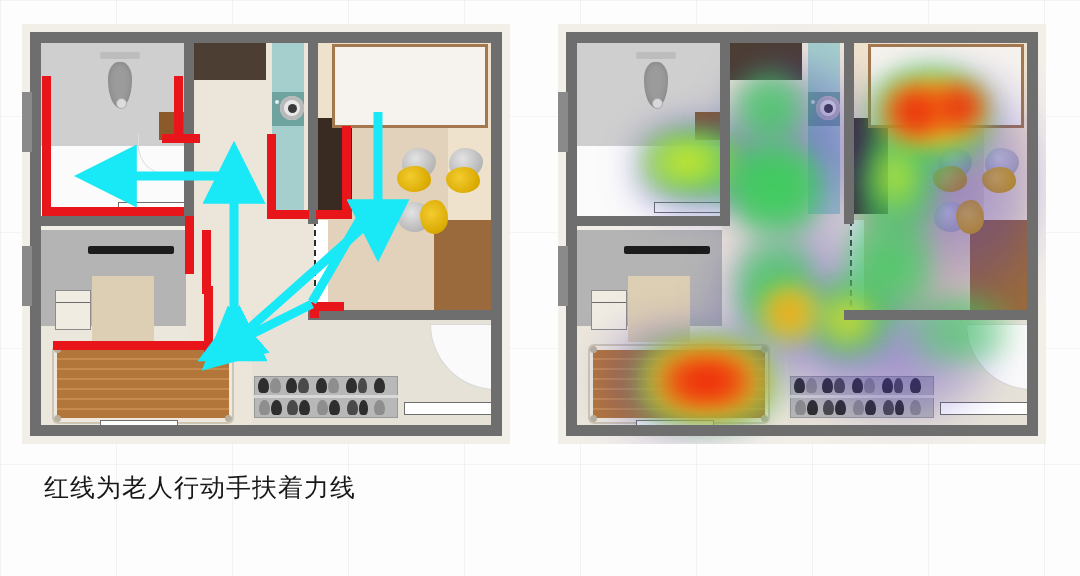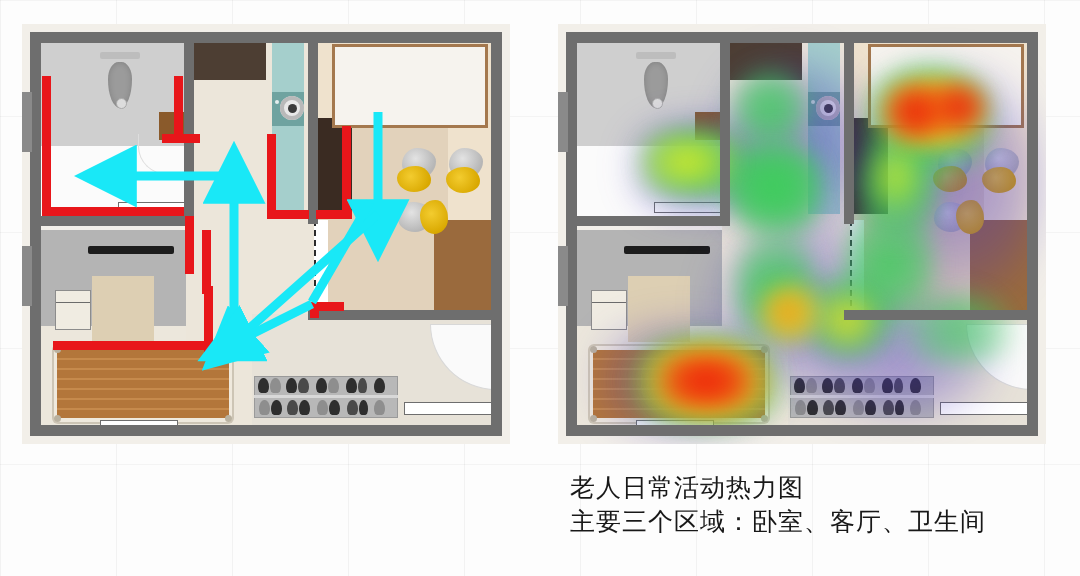--- a/index.html
+++ b/index.html
@@ -293,20 +293,21 @@
 
         <polyline points="356,190 212,318" fill="none" stroke="#19e8f7" stroke-width="9" marker-end="url(#ah)"></polyline>
 
         <polyline points="290,278 348,178" fill="none" stroke="#19e8f7" stroke-width="9"></polyline>
         <polyline points="290,280 214,318" fill="none" stroke="#19e8f7" stroke-width="9" marker-end="url(#ah)"></polyline>
       </svg>
 
     </div>
 
     <div class="caption">
+      <div>红线为老人行动手扶着力线</div>
     </div>
   </div>
 
   <div class="panel" id="panel-right">
     <div class="plan">
 
       <div class="room floor-bath-top" style="left:16px;  top:16px;  width:148px; height:106px;"></div>
       <div class="room floor-bath-bot" style="left:16px;  top:122px; width:148px; height:78px;"></div>
       <div class="room floor-kitchen" style="left:16px;  top:206px; width:148px; height:96px;"></div>
       <div class="room floor-kitchen2" style="left:16px;  top:302px; width:148px; height:102px;"></div>
@@ -419,18 +420,14 @@
       <div class="wall" style="left:469px; top:300px; width:11px;  height:112px;"></div>
       <div class="wall" style="left:8px;   top:401px; width:472px; height:11px;"></div>
       <div class="wall" style="left:162px; top:8px;   width:10px;  height:192px;"></div>
       <div class="wall" style="left:8px;   top:192px; width:164px; height:10px;"></div>
       <div class="wall" style="left:286px; top:8px;   width:10px;  height:192px;"></div>
       <div class="wall" style="left:286px; top:286px; width:184px; height:10px;"></div>
       <div class="wall light" style="left:0px; top:68px;  width:10px; height:60px;"></div>
       <div class="wall light" style="left:0px; top:222px; width:10px; height:60px;"></div>
     </div>
 
-    <div class="caption">
-      <div>老人日常活动热力图</div>
-      <div>主要三个区域：卧室、客厅、卫生间</div>
-    </div>
   </div>
 </div>
 
 </body></html>

